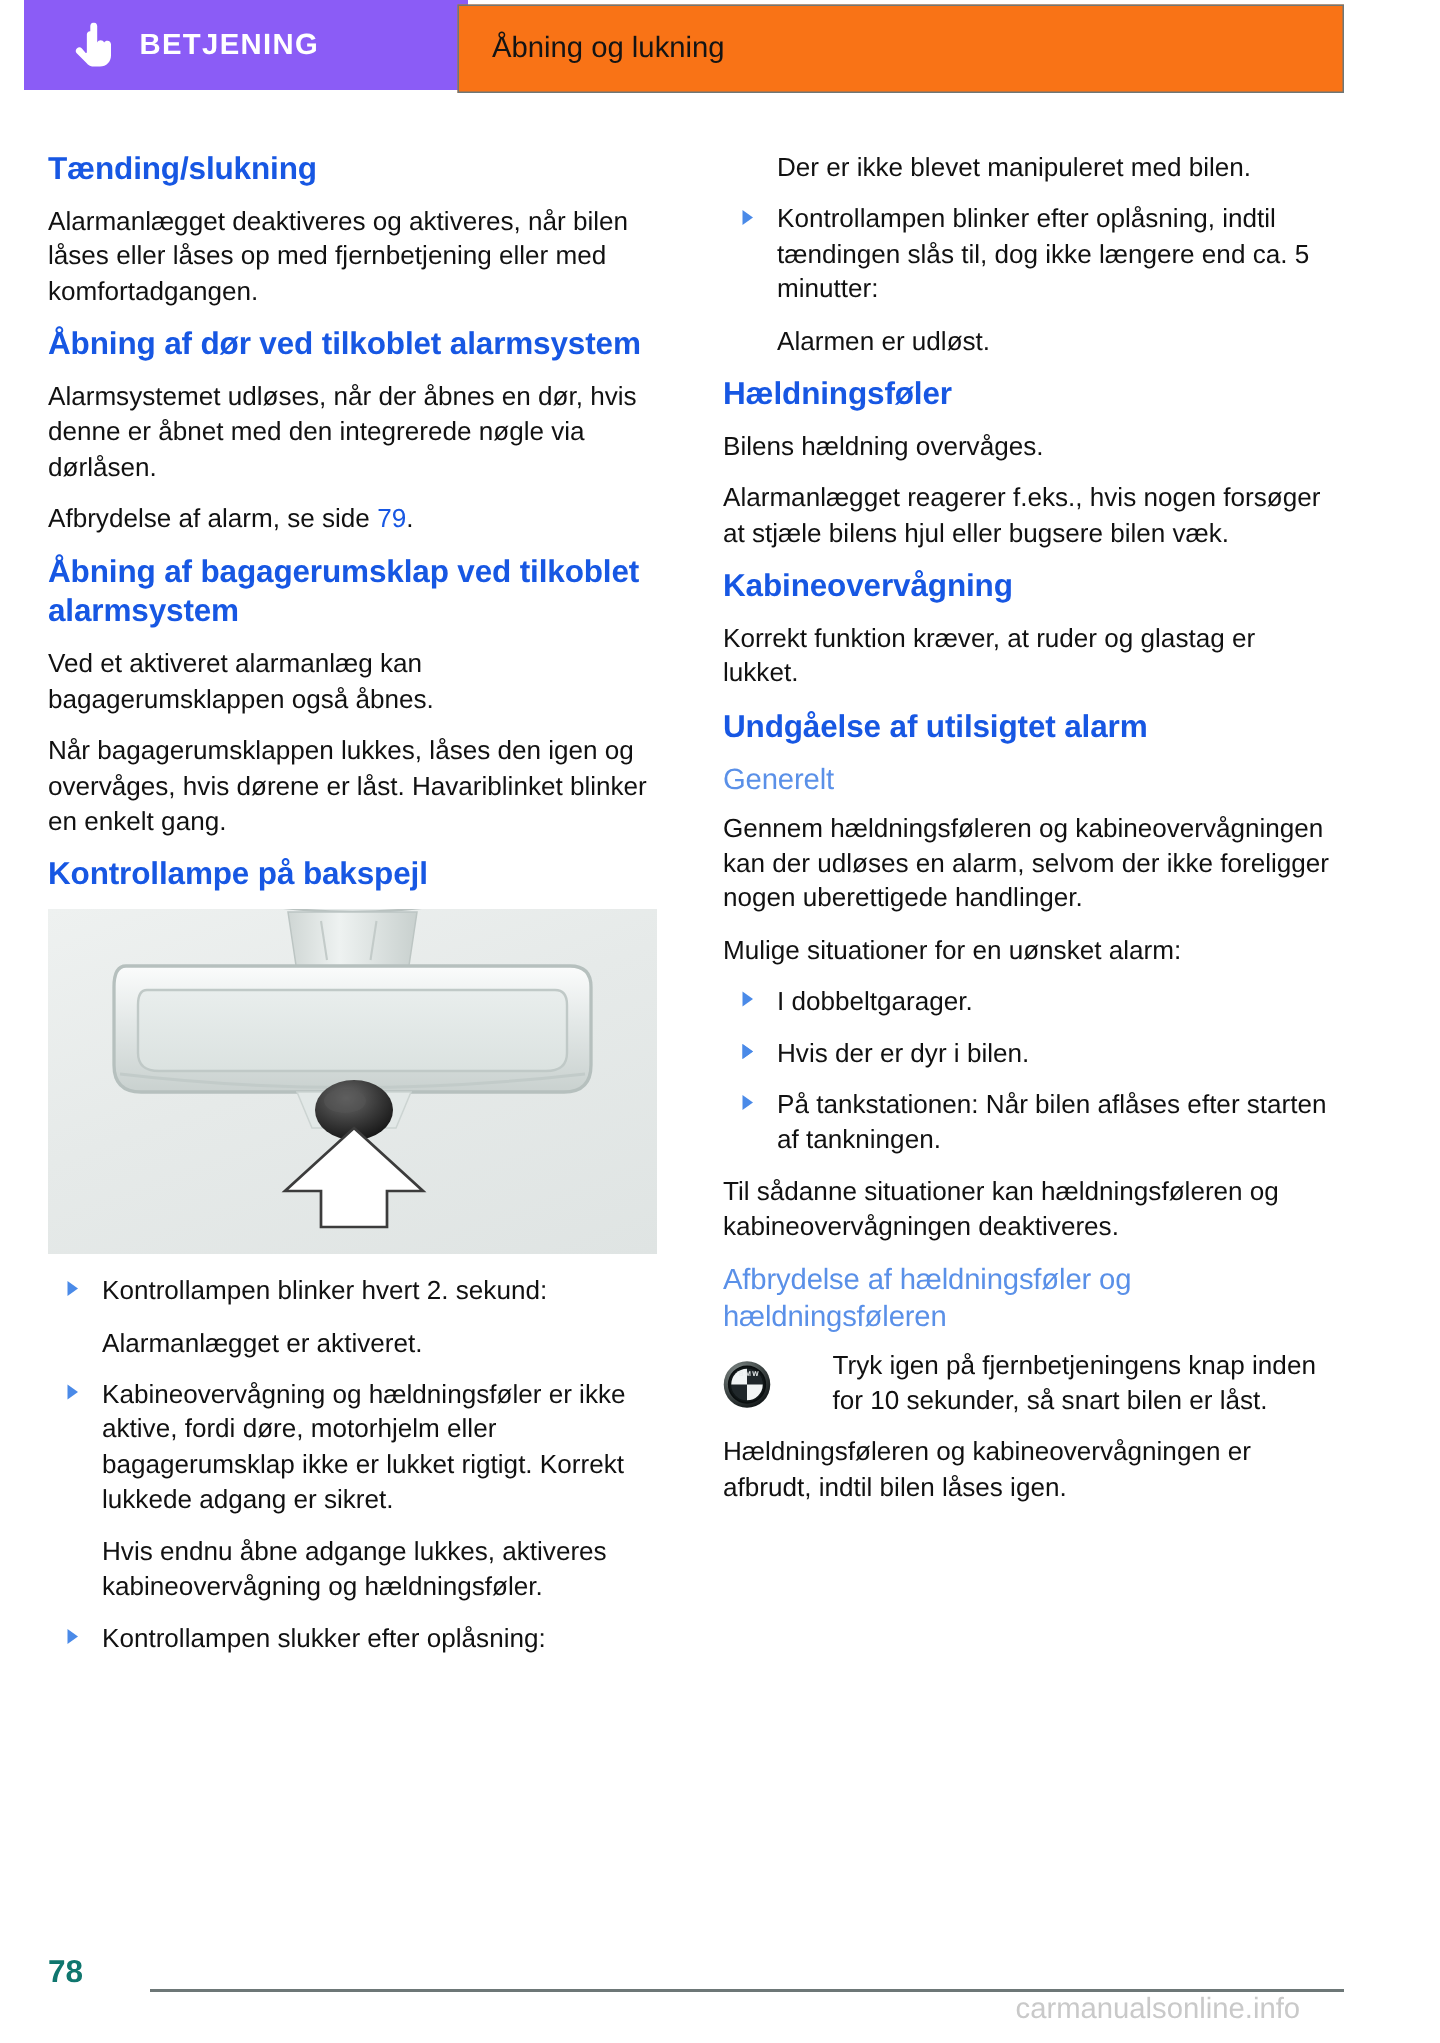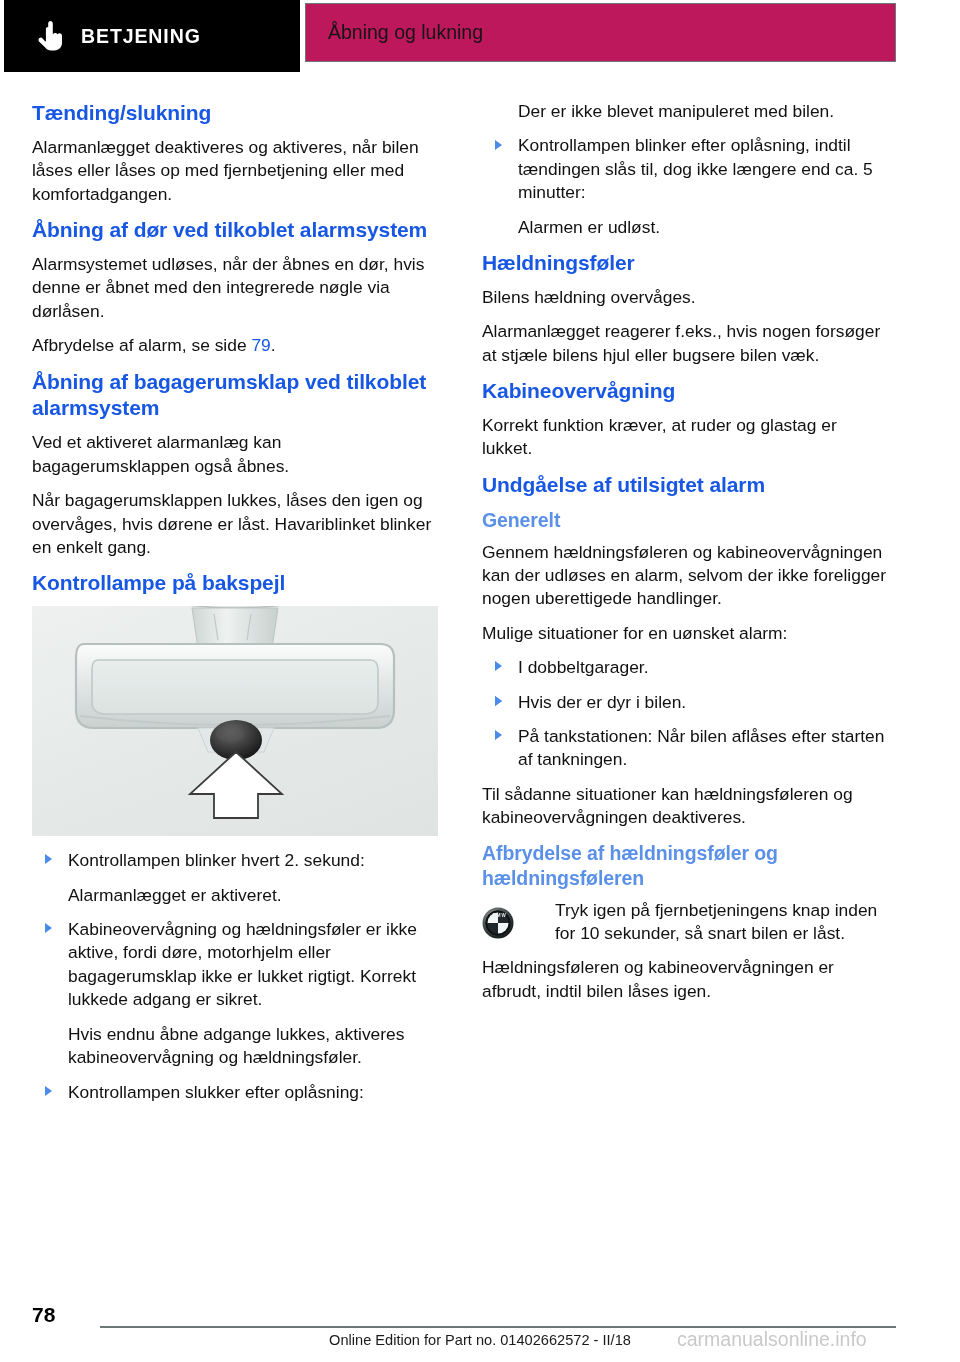--- a/index.html
+++ b/index.html
@@ -19,25 +19,25 @@
   
   .header {
     position: absolute;
     left: 0;
     top: 0;
     width: 960px;
     height: 66px;
   }
   .header-tab {
     position: absolute;
-    left: 4px;
+    left: 16px;
     top: 0;
     width: 296px;
-    height: 72px;
-    background: #000000;
+    height: 60px;
+    background: #8b5cf6;
     display: flex;
     align-items: center;
     padding-left: 34px;
     box-sizing: border-box;
   }
   .hand-icon {
     width: 26px;
     height: 30px;
     display: block;
     flex: 0 0 auto;
@@ -50,21 +50,21 @@
     margin-left: 17px;
     white-space: nowrap;
   }
   .header-box {
     position: absolute;
     left: 305px;
     top: 3px;
     width: 591px;
     height: 59px;
     border: 1.6px solid #6d7777;
-    background: #be185d;
+    background: #f97316;
     box-sizing: border-box;
     display: flex;
     align-items: center;
     padding-left: 22px;
   }
   .header-box-label {
     font-size: 19.5px;
     color: #141414;
     white-space: nowrap;
   }
@@ -81,21 +81,21 @@
   h2.sec {
     font-size: 21px;
     font-weight: bold;
     color: #1757e3;
     margin: 0 0 9px 0;
     line-height: 1.28;
     letter-spacing: -0.1px;
   }
   h3.sub {
     font-size: 19.5px;
-    font-weight: bold;
+    font-weight: normal;
     color: #5a90e8;
     margin: 0 0 8px 0;
     line-height: 1.28;
     letter-spacing: -0.1px;
   }
   .spacer-top { margin-top: 26px; }
   .spacer-top-sm { margin-top: 20px; }
 
   p.body {
     font-size: 17.4px;
@@ -170,21 +170,21 @@
   }
 
   
   .footer { position: absolute; left: 0; top: 0; width: 960px; height: 1362px; pointer-events: none; }
   .page-num {
     position: absolute;
     left: 32px;
     top: 1303px;
     font-size: 21px;
     font-weight: bold;
-    color: #000000;
+    color: #0f766e;
   }
   .footer-rule {
     position: absolute;
     left: 100px;
     top: 1326px;
     width: 796px;
     height: 1.6px;
     background: #6d7777;
   }
   .footer-text {
@@ -377,15 +377,14 @@
     <div class="bmw-note-text">Tryk igen på fjernbetjeningens knap inden for 10 sekunder, så snart bilen er låst.</div>
   </div>
 
   <p class="body">Hældningsføleren og kabineovervågningen er afbrudt, indtil bilen låses igen.</p>
 
 </div>
 
 <div class="footer">
   <div class="page-num">78</div>
   <div class="footer-rule"></div>
-  <div class="footer-text">Online Edition for Part no. 01402662572 - II/18</div>
   <div class="watermark">carmanualsonline.info</div>
 </div>
 
 </body></html>

